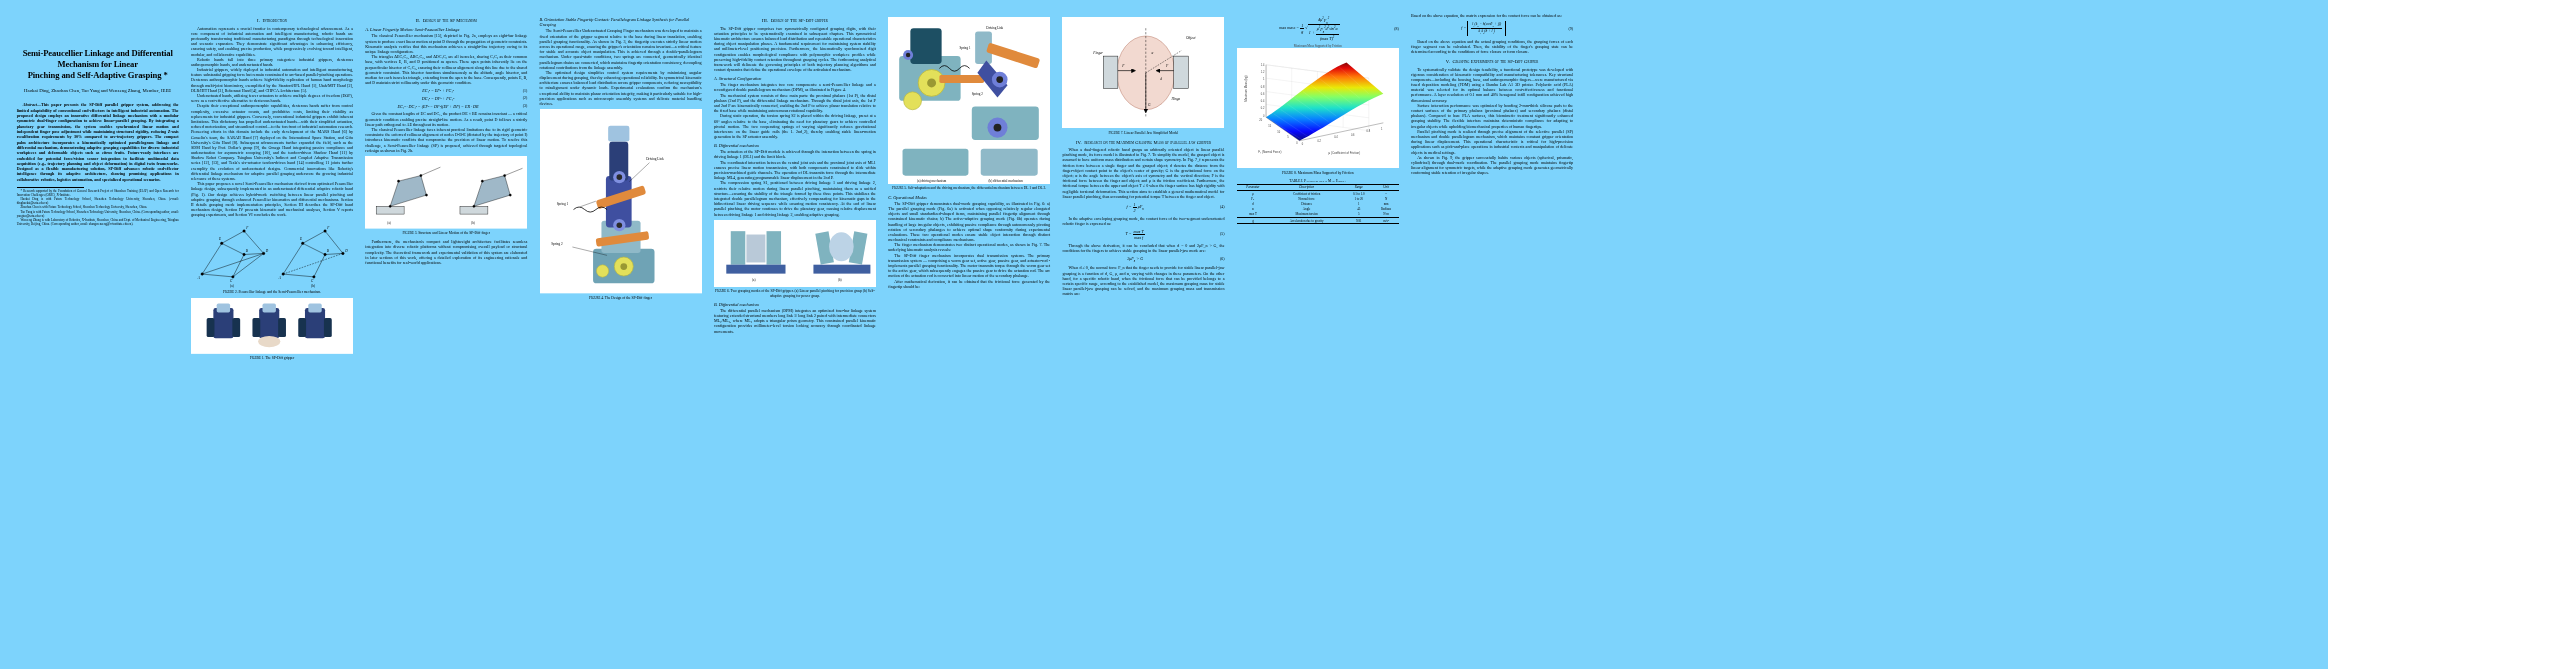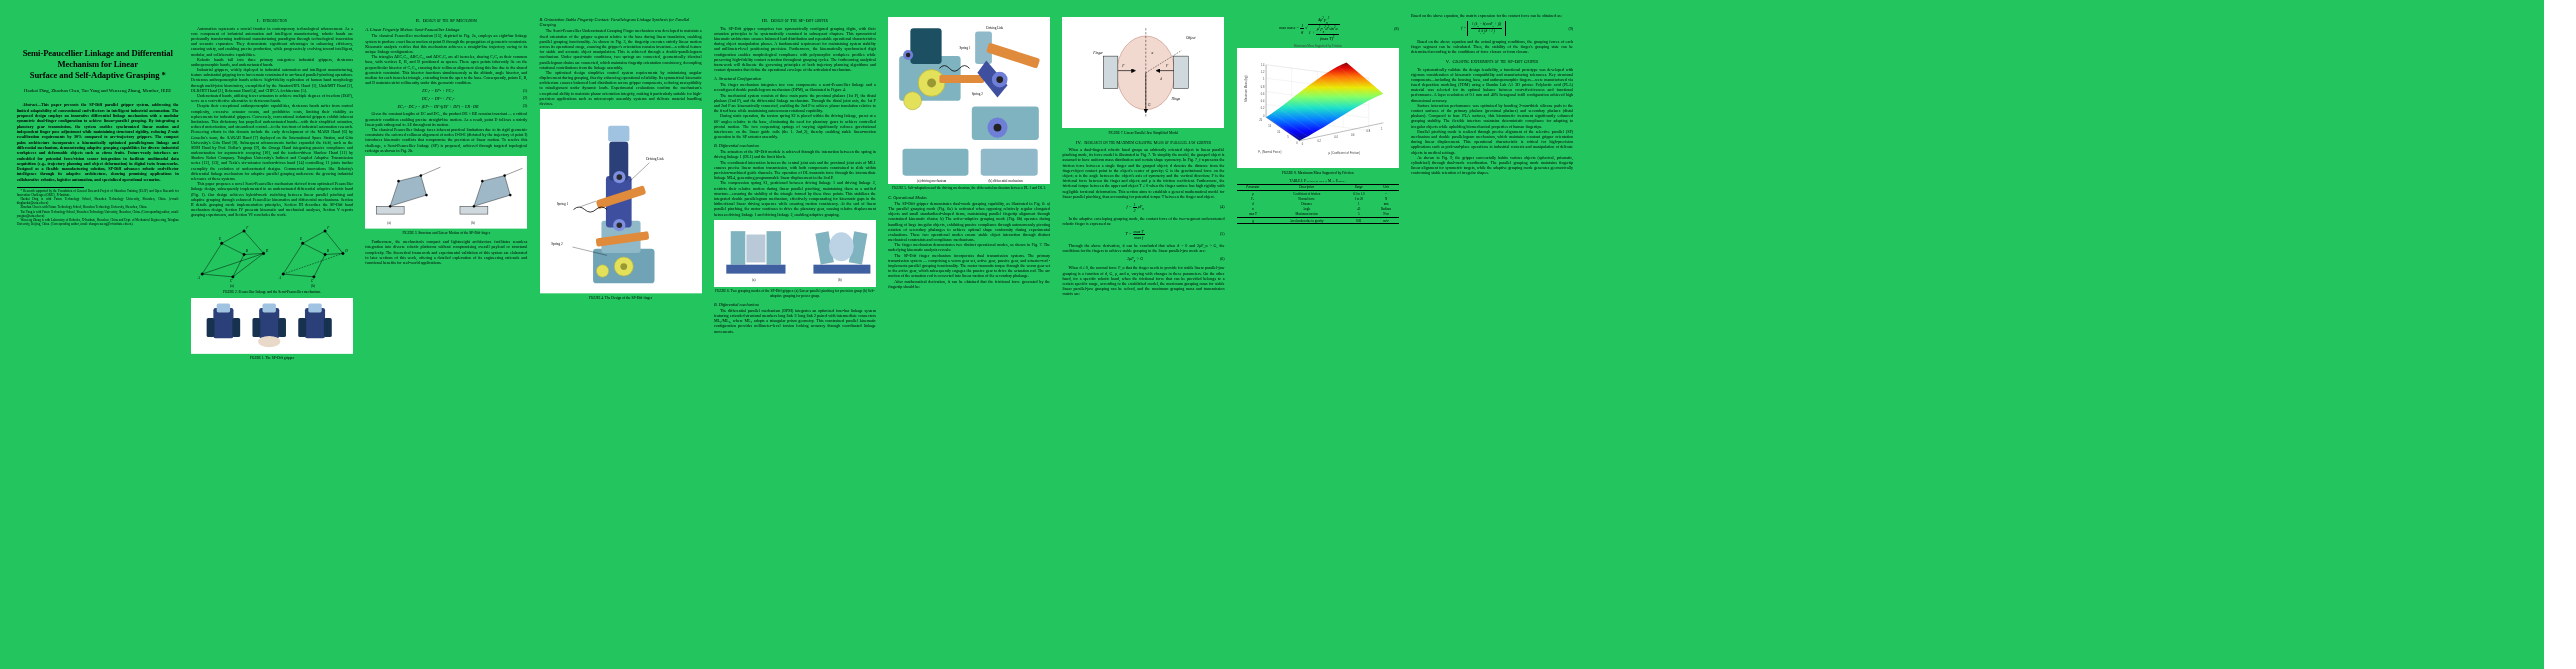--- a/index.html
+++ b/index.html
@@ -1,21 +1,21 @@
 <!DOCTYPE html>
 <html style="font-size:9px"><head>
 <meta charset="utf-8">
 <style>
   html,body{margin:0;padding:0;background:#ffffff;}
   body{
     width:2576px;height:669px;overflow:hidden;
     font-family:"Liberation Serif","DejaVu Serif",serif;
     color:#000;
   }
-  .page{position:relative;width:2544px;height:669px;background:#22c55e;}
+  .page{position:relative;width:2328px;height:669px;background:#7dd3fc;}
 
   
   .cols{
     position:absolute;left:16.7px;top:13.4px;width:2543px;height:647px;
     display:flex;gap:12.3px;align-items:flex-start;
   }
   .col{width:162px;flex:0 0 162px;}
 
   
   .title{
@@ -90,21 +90,21 @@
 </style>
 </head>
 <body>
 
 <div class="page">
  <div class="cols">
 
   <div class="col">
     <div class="title">
       <span>Semi-Peaucellier Linkage and Differential Mechanism for Linear</span><br>
-      <span>Surface and Self-Adaptive Grasping *</span>
+      <span>Pinching and Self-Adaptive Grasping *</span>
     </div>
     <div class="authors">Haokai Ding, Zhaohan Chen, Tao Yang and Wenzeng Zhang, Member, IEEE</div>
 
     <div class="abs">
       <span class="lbl">Abstract—</span><span>This paper presents the SP-Diff parallel gripper system, addressing the limited adaptability of conventional end-effectors in intelligent industrial automation. The proposed design employs an innovative differential linkage mechanism with a modular symmetric dual-finger configuration to achieve linear-parallel grasping. By integrating a planetary gear transmission, the system enables synchronized linear motion and independent finger pose adjustment while maintaining structural rigidity, reducing Z-axis recalibration requirements by 30% compared to arc-trajectory grippers. The compact palm architecture incorporates a kinematically optimized parallelogram linkage and differential mechanism, demonstrating adaptive grasping capabilities for diverse industrial workpieces and deformable objects such as citrus fruits. Future-ready interfaces are embedded for potential force/vision sensor integration to facilitate multimodal data acquisition (e.g., trajectory planning and object deformation) in digital twin frameworks. Designed as a flexible manufacturing solution, SP-Diff advances robotic end-effector intelligence through its adaptive architecture, showing promising applications in collaborative robotics, logistics automation, and specialized operational scenarios.</span>
     </div>
 
     <hr class="fnrule">
     <div class="fn">
       <p>* Research supported by the Foundation of General Research Project of Shenzhen Training (E1AF) and Open Research for Innovation Challenges (ORIC), X-Institute.</p>

